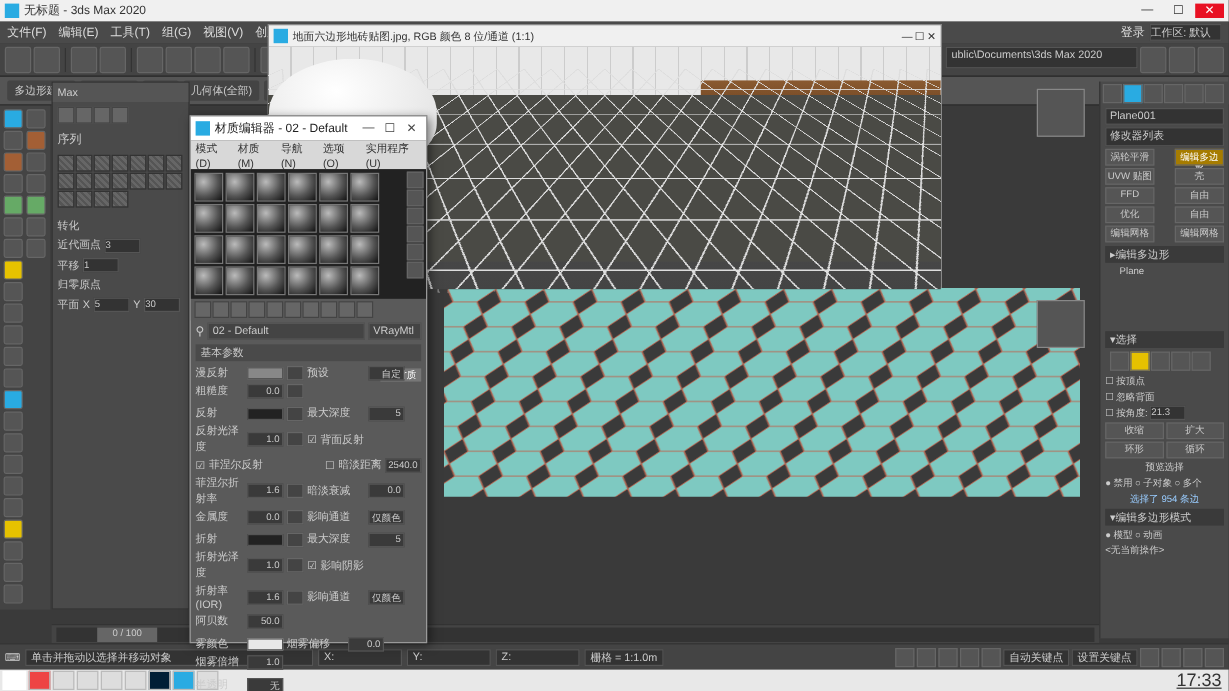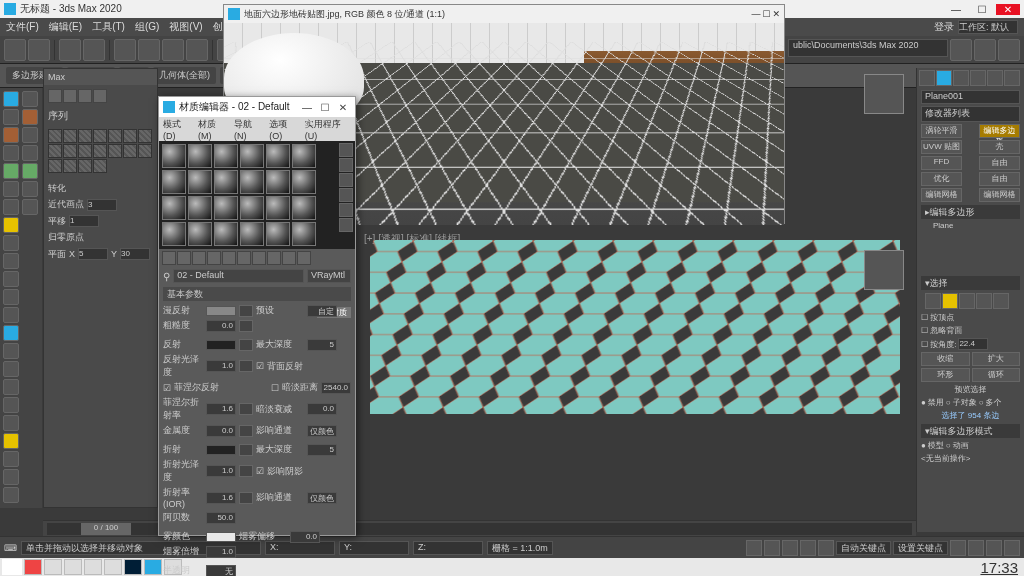--- a/index.html
+++ b/index.html
@@ -71,21 +71,21 @@
 .mateditor .prow { display: flex; align-items: center; gap: 3px; margin-bottom: 2px; font-size: 9px; }
 .mateditor .prow .lbl { width: 40px; }
 .mateditor .prow .lbl2 { width: 48px; }
 .mateditor .prow .sw { width: 30px; height: 10px; background: #222; border: 1px solid #555; }
 .mateditor .prow .sw.wh { background: #e8e8e8; }
 .mateditor .prow .sw.gr { background: #888; }
 .mateditor .prow .spin { width: 30px; height: 12px; background: #3a3a3a; border: 1px solid #555; font-size: 8px; text-align: right; padding-right: 2px; }
 .mateditor .prow .slot { width: 14px; height: 12px; background: #444; border: 1px solid #666; }
 
 
-.refwindow { position: absolute; left: 223px; top: 4px; width: 562px; height: 220px; z-index: 5; background: #444; border: 1px solid #888; }
+.refwindow { position: absolute; left: 223px; top: 20px; width: 562px; height: 220px; z-index: 5; background: #444; border: 1px solid #888; }
 .refwindow .titlebar3 { height: 18px; background: #f0f0f0; color: #333; display: flex; align-items: center; padding: 0 4px; font-size: 9px; }
 .refwindow .titlebar3 .icon { width: 12px; height: 12px; background: #29abe2; margin-right: 4px; }
 .refwindow .titlebar3 .ctrls { margin-left: auto; display: flex; gap: 2px; }
 .refwindow .refimg { height: 202px; background: linear-gradient(180deg,#d0d0d0 0%,#d0d0d0 20%,#555 20%,#444 100%); position: relative; overflow: hidden; }
 .refwindow .hexfloor { position: absolute; left: 0; top: 40px; right: 0; bottom: 0; background: #4a4a45; transform: perspective(400px) rotateX(55deg); transform-origin: top; }
 .refwindow .hexpat { position: absolute; inset: -40px; background-image: repeating-linear-gradient(60deg,transparent 0,transparent 20px,#ddd 20px,#ddd 21px),repeating-linear-gradient(-60deg,transparent 0,transparent 20px,#ddd 20px,#ddd 21px),repeating-linear-gradient(0deg,transparent 0,transparent 34px,#ddd 34px,#ddd 35px); }
 .refwindow .wood { position: absolute; right: 0; top: 28px; width: 200px; height: 30px; background: linear-gradient(180deg,#8a5a30,#6a4020); }
 .refwindow .toilet { position: absolute; left: 0; top: 10px; width: 140px; height: 90px; background: radial-gradient(ellipse at 40% 30%, #fff, #ddd); border-radius: 50% 50% 40% 40%; }
 .refwindow .tilewall { position: absolute; left: 0; top: 0; right: 0; height: 40px; background: repeating-linear-gradient(90deg,#e8e8e8 0,#e8e8e8 18px,#ccc 18px,#ccc 19px),repeating-linear-gradient(0deg,#e8e8e8 0,#e8e8e8 10px,#ccc 10px,#ccc 11px); }
 
@@ -546,21 +546,21 @@
         <span>☐</span>
         <span>按顶点</span>
       </div>
     <div class="row2">
         <span>☐</span>
         <span>忽略背面</span>
       </div>
     <div class="row2">
         <span>☐</span>
         <span>按角度:</span>
-        <span class="spin">22.4</span>
+        <span class="spin">21.3</span>
       </div>
     <div class="row2">
         <span class="b2">收缩</span>
         <span class="b2">扩大</span>
       </div>
     <div class="row2">
         <span class="b2">环形</span>
         <span class="b2">循环</span>
       </div>
     <div class="row2" style="justify-content:center">

